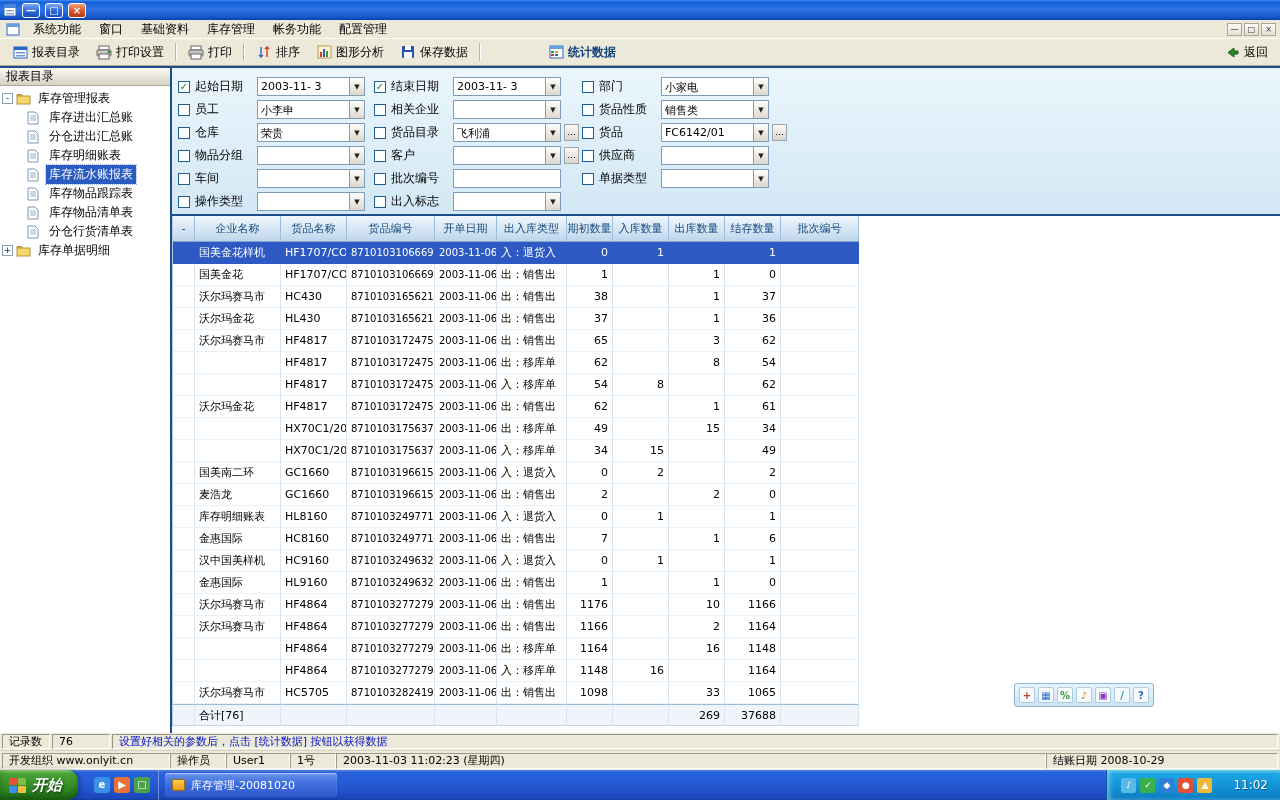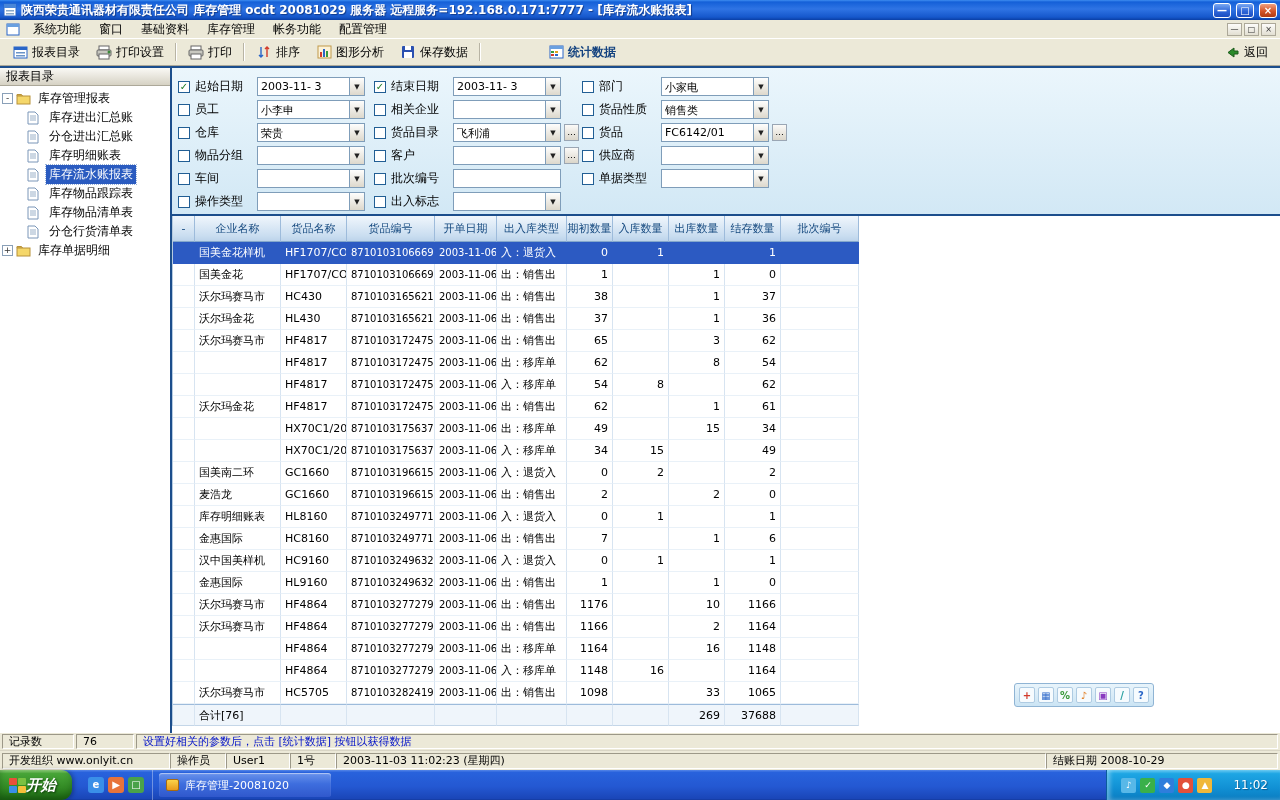--- a/index.html
+++ b/index.html
@@ -64,34 +64,34 @@
 .gcell.num{justify-content:flex-end}
 .gcell.c3,.gcell.c4{font-size:10px}
 .grow.sel .gcell{background:#2C5AC2;color:#fff;border-color:#2C5AC2}
 .grow.total .gcell{background:#EFF5FB;border-top:1px solid #9DBBDB;border-bottom:1px solid #C4D6E8}
 .c0{width:22px}.c1{width:86px}.c2{width:66px}.c3{width:88px}.c4{width:62px}.c5{width:70px}.c6{width:46px}.c7{width:56px}.c8{width:56px}.c9{width:56px}.c10{width:78px}
 .float-bar{position:absolute;right:126px;bottom:26px;display:flex;gap:3px;padding:3px 4px;background:linear-gradient(#E8F4FB,#CBE4F4);border:1px solid #8FB4D4;border-radius:3px}
 .fico{width:16px;height:16px;display:flex;align-items:center;justify-content:center;background:#F6FBFE;border:1px solid #AECBE2;border-radius:2px;font-size:10px;font-weight:bold}
 
 .status1{height:17px;flex:none;display:flex;align-items:center;background:#ECE9D8;padding:1px 2px;gap:2px}
 .spanel{height:15px;display:flex;align-items:center;padding:0 6px;border:1px solid;border-color:#9C9888 #FFFFFF #FFFFFF #9C9888;font-size:11px;white-space:nowrap;overflow:hidden}
-.s1-rec{width:72px}
+.s1-rec{width:48px}
 .s1-val{width:58px}
 .s1-msg{flex:1;color:#0010C8}
 .status2{height:20px;flex:none;display:flex;align-items:center;background:#ECE9D8;padding:1px 2px;gap:0;border-top:1px solid #D8D4C4}
 .status2 .spanel{height:16px}
 .s2-dev{width:168px}
 .s2-oplabel{width:56px}
 .s2-op{width:64px}
 .s2-no{width:46px}
 .s2-dt{flex:1}
 .s2-close{width:232px}
 
 .taskbar{height:30px;flex:none;display:flex;align-items:stretch;background:linear-gradient(180deg,#5586E8 0%,#2862DC 8%,#2458D2 55%,#1A46B8 95%,#143A9E 100%)}
-.start{flex:none;display:flex;align-items:center;padding:0 16px 0 9px;margin-right:8px;border-radius:0 11px 11px 0;background:linear-gradient(180deg,#8CCB78 0%,#47A437 12%,#328A24 60%,#1F6B15 100%);box-shadow:inset 0 -4px 7px rgba(0,40,0,.3),2px 0 4px rgba(0,0,0,.3);color:#fff;font-size:15px;font-weight:bold;font-style:italic;text-shadow:1px 1px 2px #0C3A08}
+.start{flex:none;display:flex;align-items:center;gap:6px;padding:0 16px 0 9px;margin-right:8px;border-radius:0 11px 11px 0;background:linear-gradient(180deg,#8CCB78 0%,#47A437 12%,#328A24 60%,#1F6B15 100%);box-shadow:inset 0 -4px 7px rgba(0,40,0,.3),2px 0 4px rgba(0,0,0,.3);color:#fff;font-size:15px;font-weight:bold;font-style:italic;text-shadow:1px 1px 2px #0C3A08}
 .flag{width:17px;height:15px;display:grid;grid-template-columns:8px 8px;grid-template-rows:7px 7px;gap:1px}
 .flag i{border-radius:1px}
 .quick{flex:none;display:flex;align-items:center;gap:4px;padding:0 8px;border-right:1px solid rgba(255,255,255,.35)}
 .qico{width:16px;height:16px;border-radius:3px;color:#fff;font-size:10px;line-height:16px;text-align:center;font-weight:bold}
 .tasks{flex:1;display:flex;align-items:center;gap:4px;padding:3px 6px}
 .task{width:172px;height:24px;display:flex;align-items:center;gap:6px;padding:12px 7px;border-radius:3px;background:linear-gradient(180deg,#6A93EC,#3E6EDE 45%,#3058CC);box-shadow:inset 0 1px 1px rgba(255,255,255,.5);color:#fff;font-size:11px}
 .task.active{background:linear-gradient(180deg,#1C3C96,#2A4CA6);box-shadow:inset 1px 2px 4px rgba(0,0,0,.5)}
 .task-ico{width:13px;height:12px;flex:none;background:linear-gradient(#FBD34A,#E89A1C);border:1px solid #A86A10;border-radius:2px}
 .task-label{white-space:nowrap;overflow:hidden}
 .tray{flex:none;display:flex;align-items:center;gap:5px;padding:0 12px 0 14px;background:linear-gradient(180deg,#4FC0F0 0%,#1EA6E4 12%,#1190D4 60%,#0B7CC0 100%);border-left:1px solid #0A5C9C;box-shadow:inset 3px 0 4px rgba(255,255,255,.35);color:#fff}
@@ -105,21 +105,20 @@
 
   <div class="titlebar">
     <span class="app-ico">
       <svg width="14" height="14">
           <rect x="1" y="1" width="12" height="12" fill="#fff" stroke="#2A66C8"></rect>
           <rect x="1" y="1" width="12" height="4" fill="#4A86D8"></rect>
           <rect x="3" y="7" width="8" height="1.5" fill="#8AAACB"></rect>
           <rect x="3" y="10" width="8" height="1.5" fill="#8AAACB"></rect>
         </svg>
     </span>
-    <span class="title-text">陕西荣贵通讯器材有限责任公司 库存管理 ocdt 20081029 服务器 远程服务=192.168.0.171:7777 - [库存流水账报表]</span>
     <span class="wbtn">—</span>
     <span class="wbtn">□</span>
     <span class="wbtn close">×</span>
   </div>
 
   <div class="menubar">
     <span class="mdi-ico">
       <svg width="14" height="13">
           <rect x="1" y="1" width="12" height="11" fill="#fff" stroke="#2A66C8"></rect>
           <rect x="1" y="1" width="12" height="3" fill="#6AA0E0"></rect>

